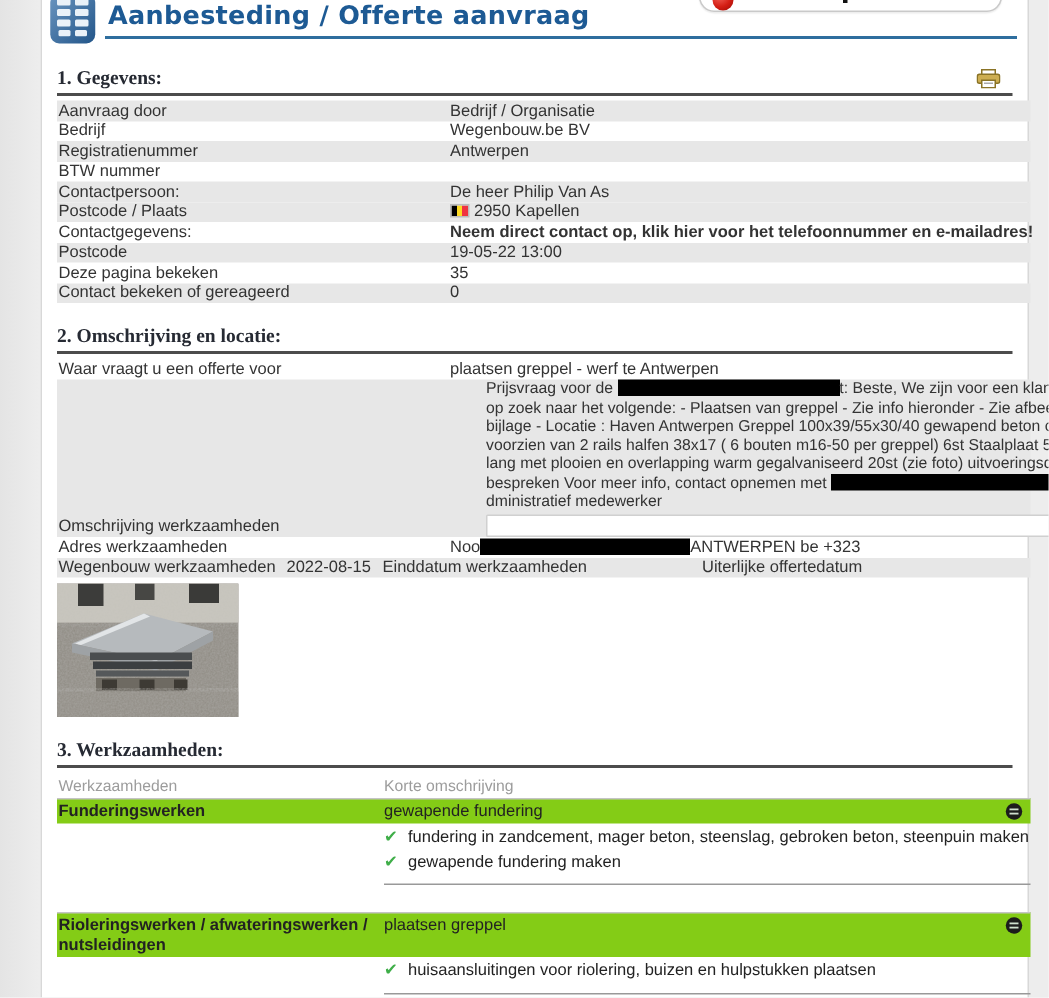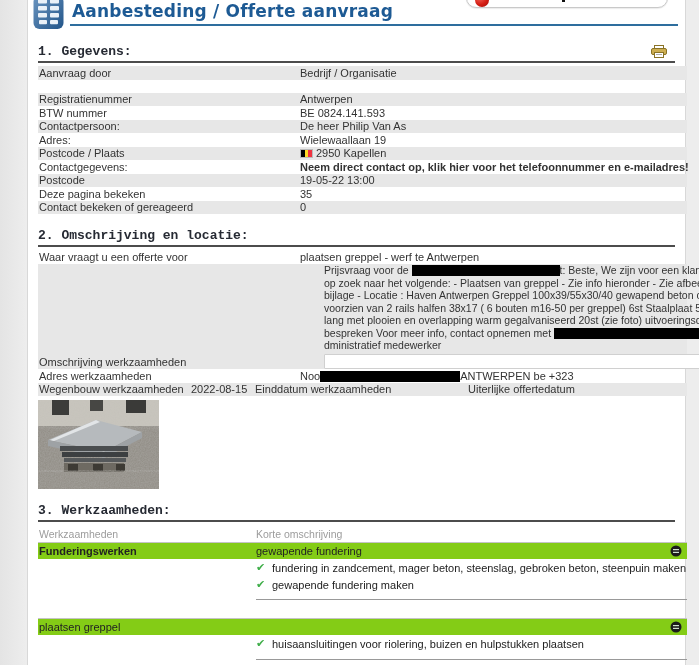--- a/index.html
+++ b/index.html
@@ -11,21 +11,21 @@
   
   .header { position:relative; height:30px; }
   .app-icon { position:absolute; left:5px; top:-4px; width:31px; height:34px; }
   .page-title { position:absolute; left:44px; top:1px; font-size:17px; font-weight:bold; color:#1d5a94; letter-spacing:0.2px; font-family:"DejaVu Sans", sans-serif; }
   .title-rule { position:absolute; left:42px; right:7px; top:24px; height:2px; background:#2e6e9e; }
   .topright-box { position:absolute; right:17px; top:-12px; width:202px; height:20px; background:#fff; border:1px solid #c9c9c9; border-radius:10px; box-shadow:0 1px 1px rgba(0,0,0,.08); }
   .red-dot { position:absolute; left:8px; top:4px; width:14px; height:14px; border-radius:50%; background:radial-gradient(circle at 35% 30%, #f4645a 0%, #d41e14 55%, #9c0a05 100%); }
   .cursor-mark { position:absolute; left:95px; top:8px; width:3px; height:5px; background:#111; }
 
   
-  .sec-head { margin:14px 10px 3px 10px; padding-bottom:2px; border-bottom:2px solid #4c4c4c; font-family:Liberation Mono, monospace; font-size:13px; font-weight:bold; color:#262a33; position:relative; }
+  .sec-head { margin:14px 10px 3px 10px; padding-bottom:2px; border-bottom:2px solid #4c4c4c; font-family:Liberation Serif, serif; font-size:13px; font-weight:bold; color:#262a33; position:relative; }
   .printer { position:absolute; right:8px; bottom:3px; width:16px; height:13px; cursor:pointer; }
 
   
   .tbl { margin-left:10px; width:649px; font-size:11px; color:#333; }
   .row { display:flex; padding:0.5px 0 0.5px 1px; min-height:13px; line-height:12.5px; align-items:flex-end; }
   .row.alt { background:#e7e7e7; }
   .lbl { width:217px; flex:0 0 217px; }
   .val { flex:1;margin-left:44px; }
   .val.nowrap { white-space:nowrap; }
   .bold { font-weight:bold; }
@@ -97,36 +97,33 @@
         <rect x="3.5" y="7.5" width="9" height="5" fill="#fff" stroke="#8a7326"></rect>
         <rect x="5" y="9" width="6" height="1" fill="#aaa"></rect>
       </svg>
     </div>
     <div class="tbl">
       <div class="row alt">
           <div class="lbl">Aanvraag door</div>
           <div class="val nowrap">Bedrijf / Organisatie</div>
         </div>
       <div class="row">
+          <div class="lbl">Bedrijf</div>
+          <div class="val nowrap">Wegenbouw.be BV</div>
         </div>
       <div class="row alt">
           <div class="lbl">Registratienummer</div>
           <div class="val nowrap">Antwerpen</div>
         </div>
       <div class="row">
           <div class="lbl">BTW nummer</div>
-          <div class="val nowrap">BE 0824.141.593</div>
         </div>
       <div class="row alt">
           <div class="lbl">Contactpersoon:</div>
           <div class="val nowrap">De heer Philip Van As</div>
-        </div>
-      <div class="row">
-          <div class="lbl">Adres:</div>
-          <div class="val nowrap">Wielewaallaan 19</div>
         </div>
       <div class="row alt">
           <div class="lbl">Postcode / Plaats</div>
           <div class="val nowrap"><span class="flag"></span><span>2950 Kapellen</span></div>
         </div>
       <div class="row">
           <div class="lbl">Contactgegevens:</div>
           <div class="val nowrap bold">Neem direct contact op, klik hier voor het telefoonnummer en e-mailadres!</div>
         </div>
       <div class="row alt">
@@ -222,20 +219,21 @@
         </div>
       <div class="check-item">
           <span class="check-mark">✔</span>
           <span>gewapende fundering maken</span>
         </div>
     </div>
 
     <div class="group-gap"></div>
 
     <div class="group-row">
+      <div class="gname">Rioleringswerken / afwateringswerken / nutsleidingen</div>
       <div class="gshort">plaatsen greppel</div>
       <svg class="grp-icon" viewBox="0 0 12 12">
         <circle cx="6" cy="6" r="5.5" fill="#1c1c1c"></circle>
         <rect x="3" y="4" width="6" height="1.2" fill="#cfe0cf"></rect>
           <rect x="3" y="6.8" width="6" height="1.2" fill="#cfe0cf"></rect>
       </svg>
     </div>
     <div class="check-list">
       <div class="check-item">
           <span class="check-mark">✔</span>

